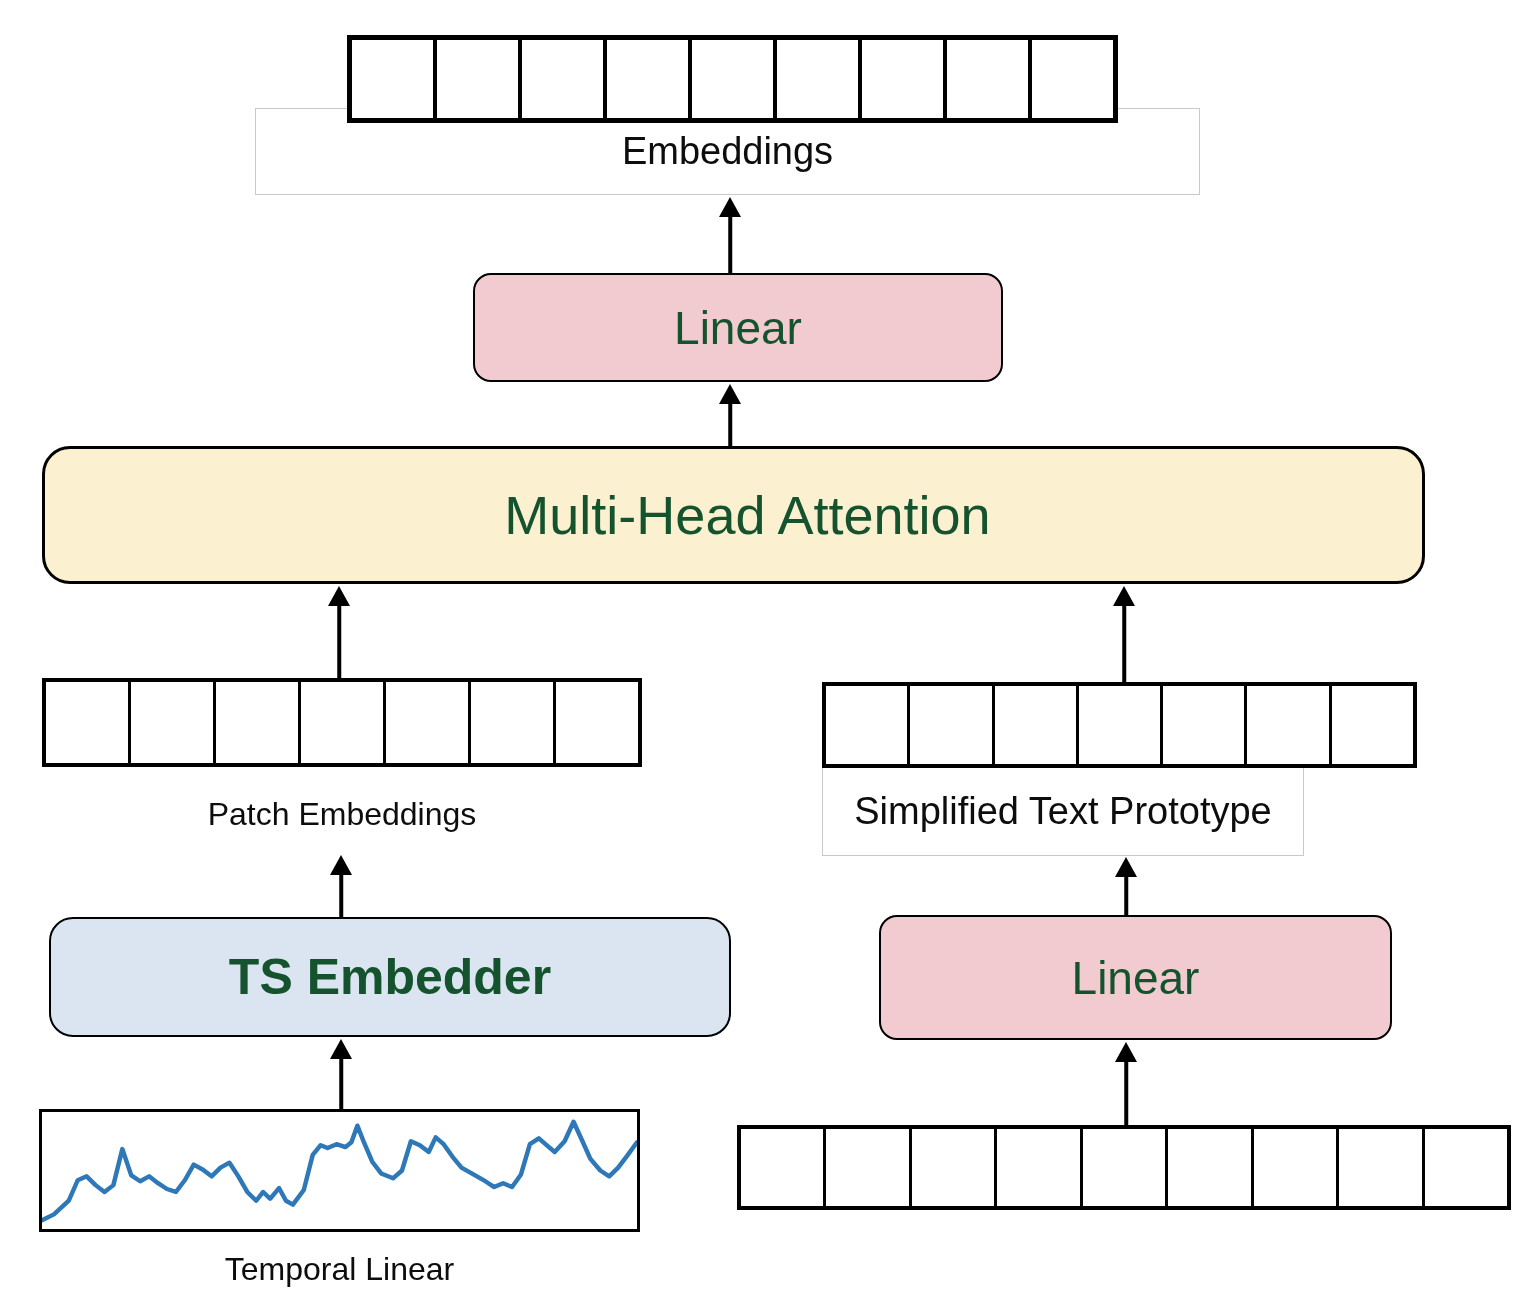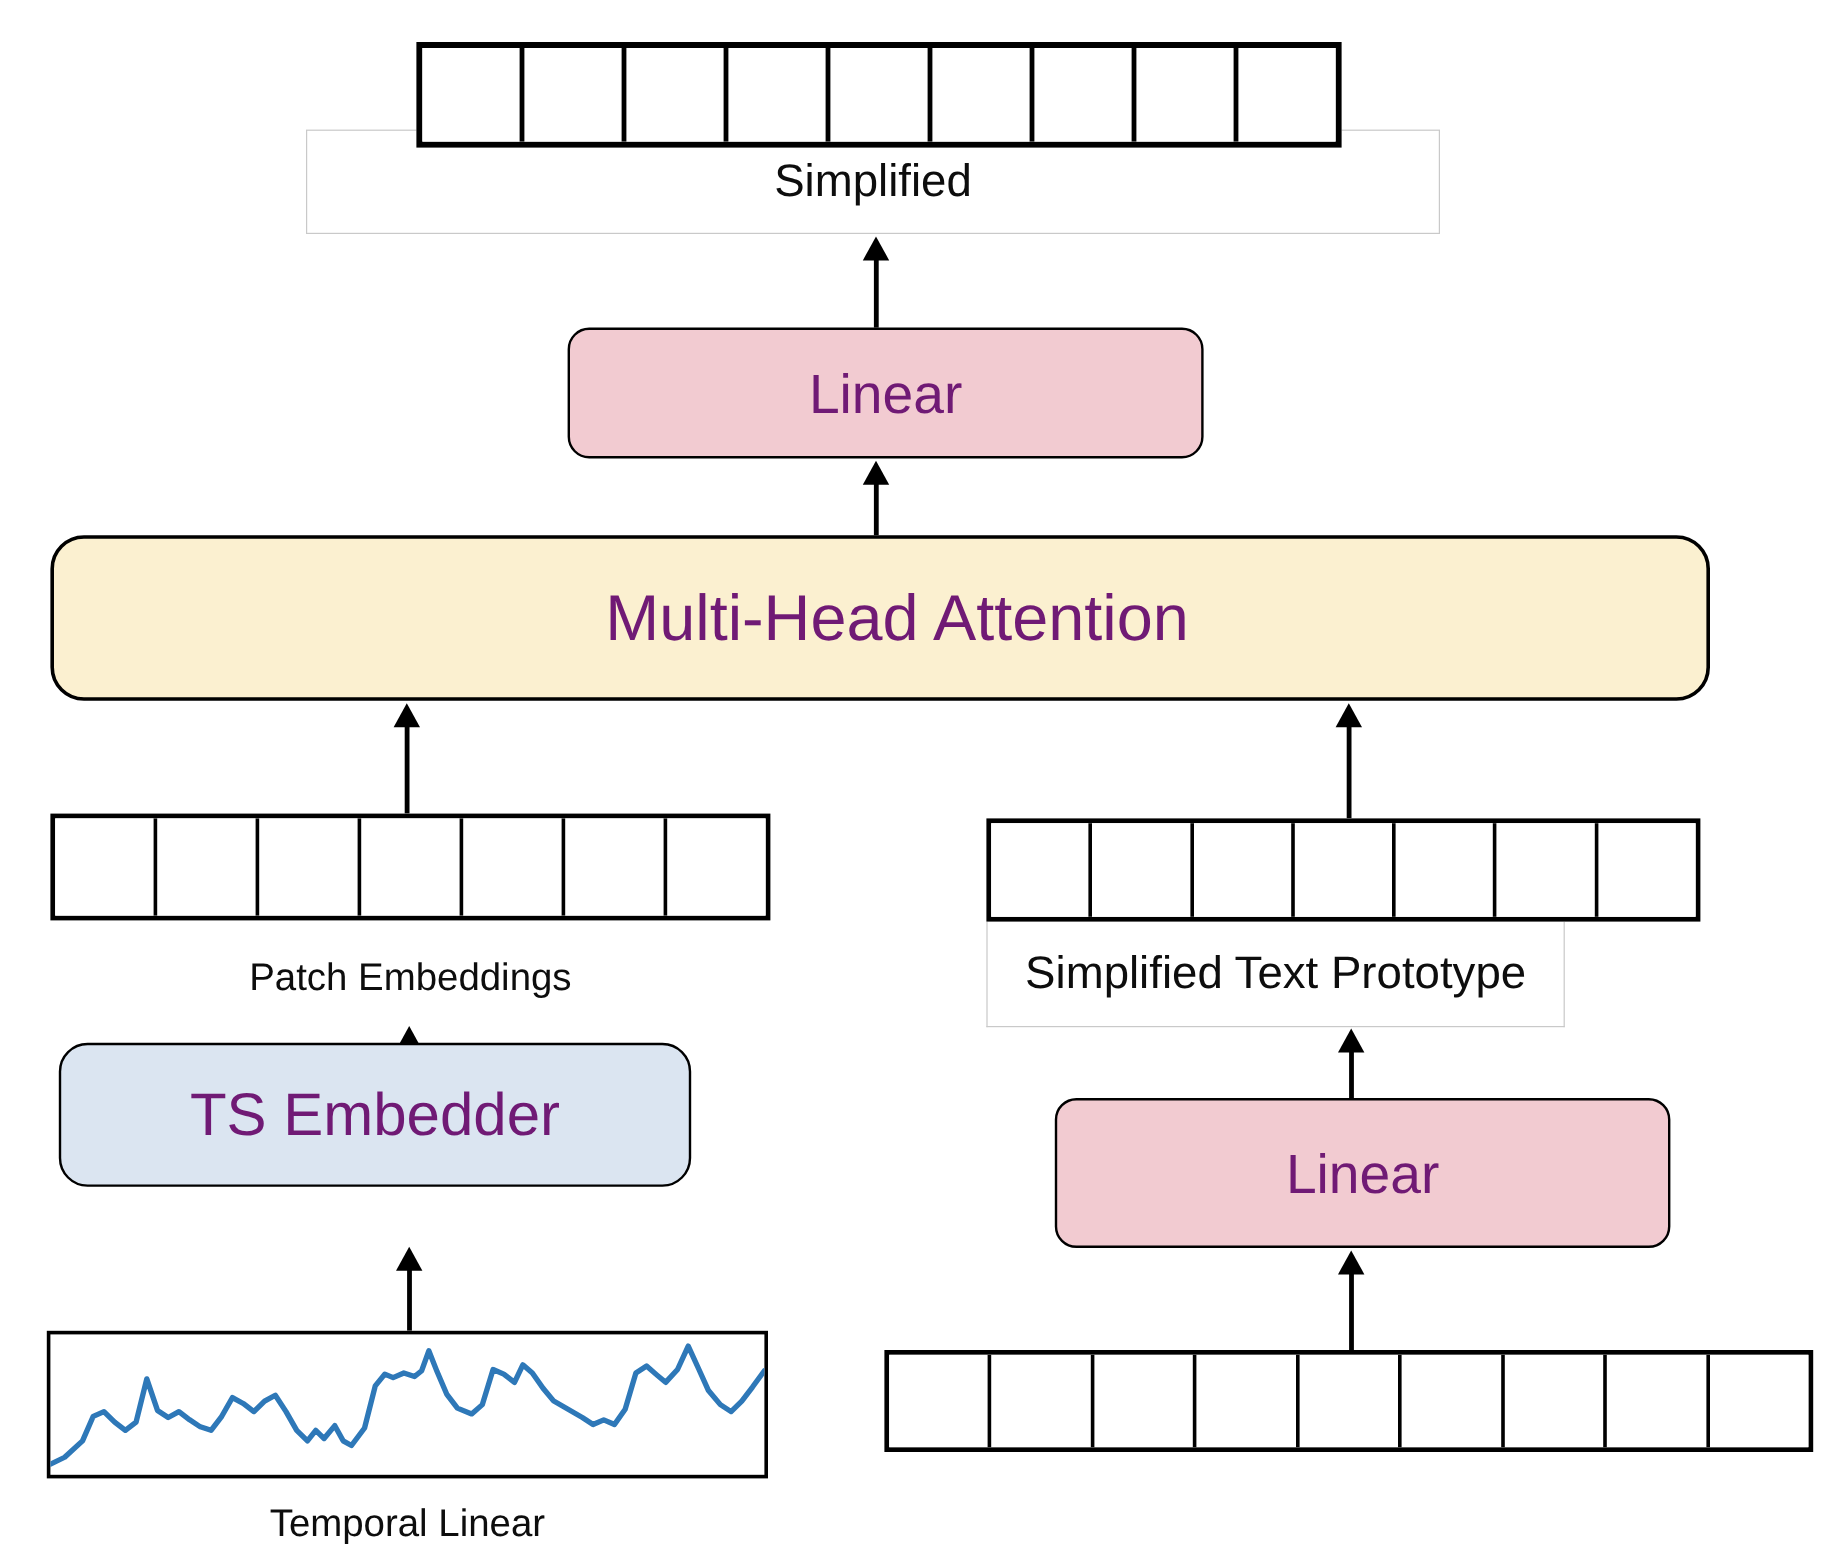--- a/index.html
+++ b/index.html
@@ -16,21 +16,21 @@
   
   .freelabel{
     position:absolute;display:flex;align-items:center;justify-content:center;
     font-size:32px;color:#0d0d0d;white-space:nowrap;
   }
   
   .node{
     position:absolute;border:3px solid #000;border-radius:22px;
     display:flex;align-items:center;justify-content:center;box-sizing:border-box;
   }
-  .node span{color:#701a75;text-align:right;}
+  .node span{color:#14532d;text-align:right;}
   
   .cellrow{
     position:absolute;display:flex;box-sizing:border-box;background:#fff;
     border:4px solid #000;
   }
   .cellrow.thick{border-width:5px;}
   .cellrow .cell{flex:1 1 0;background:#fff;border-left:3.5px solid #000;}
   .cellrow.thick .cell{border-left-width:4px;}
   .cellrow .cell:first-child{border-left:none;}
   
@@ -49,21 +49,21 @@
     position:absolute;border:3px solid #000;background:#fff;box-sizing:border-box;
   }
   .plotbox svg{display:block;width:100%;height:100%;}
 </style>
 </head>
 <body>
 
 <div class="canvas">
 
   <div class="labelbox" style="left:255px;top:108px;width:945px;height:87px;">
-    <span>Simplified</span>
+    <span>Embeddings</span>
   </div>
 
   <div class="cellrow thick" style="left:347px;top:35px;width:771px;height:88px;">
       <div class="cell"></div>
       <div class="cell"></div>
       <div class="cell"></div>
       <div class="cell"></div>
       <div class="cell"></div>
       <div class="cell"></div>
       <div class="cell"></div>
@@ -122,21 +122,21 @@
       <div class="cell"></div>
       <div class="cell"></div>
       <div class="cell"></div>
     </div>
 
   <div class="arrow" style="left:329px;top:855px;height:62px;">
     <div class="head"></div>
     <div class="shaft"></div>
   </div>
 
-  <div class="node" style="left: 49px; top: 869px; width: 527px; height: 120px; border-width: 2.5px; border-radius: 24px; background-color: rgb(219, 229, 241);">
+  <div class="node" style="left: 49px; top: 917px; width: 682px; height: 120px; border-width: 2.5px; border-radius: 24px; background-color: rgb(219, 229, 241); font-weight: bold;">
     <span style="font-size:50px;">TS Embedder</span>
   </div>
 
   <div class="arrow" style="left:329px;top:1039px;height:70px;">
     <div class="head"></div>
     <div class="shaft"></div>
   </div>
 
   <div class="plotbox" style="left:39px;top:1109px;width:601px;height:123px;">
     <svg viewBox="0 0 600 120" preserveAspectRatio="none">

